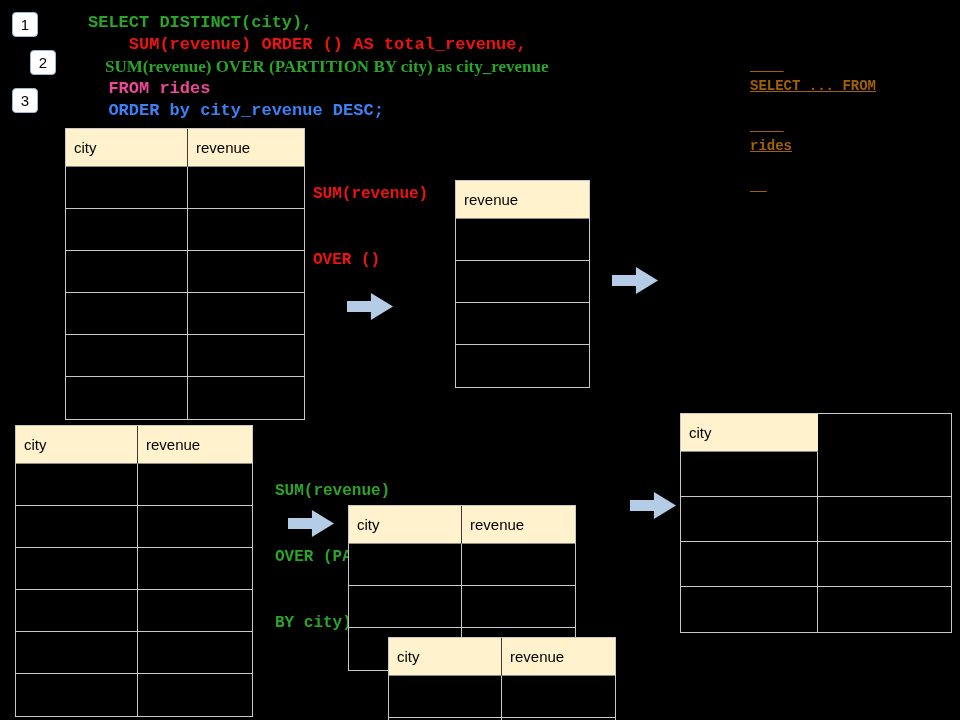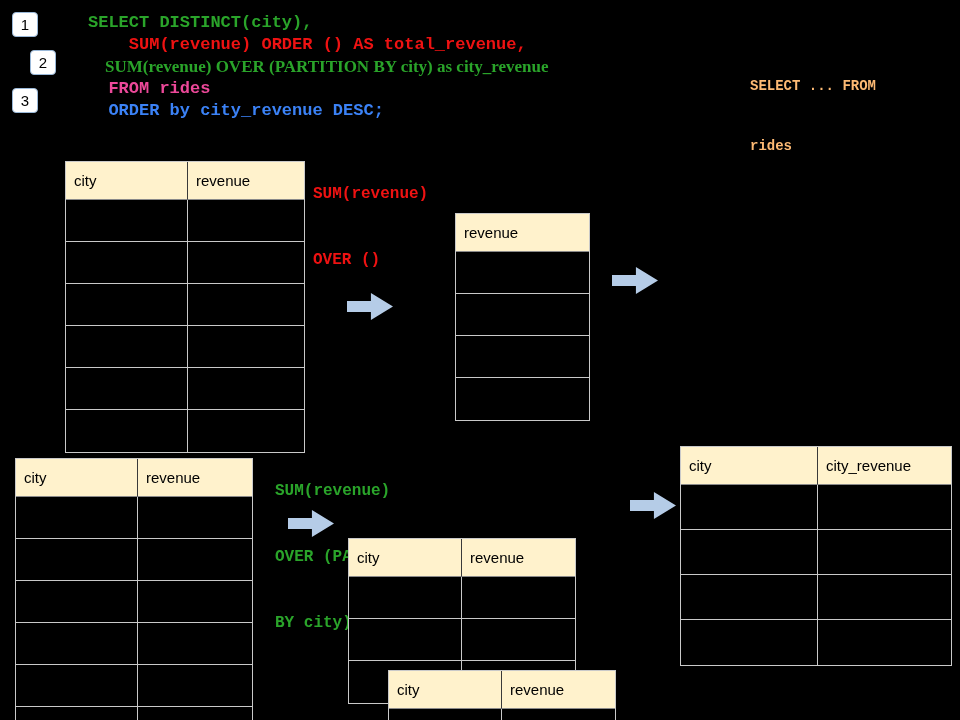--- a/index.html
+++ b/index.html
@@ -9,21 +9,21 @@
          color:#000;font:400 15px/23px "Liberation Sans",sans-serif;text-align:center;box-sizing:border-box;}
 
   .codeblock{position:absolute;left:88px;top:12px;}
   .code-line{font:bold 17px/22px "Liberation Mono",monospace;white-space:pre;}
   .side-note{position:absolute;left:750px;top:36px;font:bold 14px/20px "Liberation Mono",monospace;white-space:pre;}
   .annot{position:absolute;font:bold 16px/22px "Liberation Mono",monospace;white-space:pre;}
 
   .arrow{position:absolute;width:46px;height:27px;background:#b5cce7;
          clip-path:polygon(0 30%,52% 30%,52% 0,100% 50%,52% 100%,52% 70%,0 70%);}
 
-  .dtable{position:absolute;border:1px solid #c9c9c9;background:#000;box-sizing:border-box;margin-top:33px;}
+  .dtable{position:absolute;border:1px solid #c9c9c9;background:#000;box-sizing:border-box;}
   .trow{display:flex;height:42px;}
   .thead{height:38px;}
   .tcell{flex:1 1 auto;border-right:1px solid #c9c9c9;border-bottom:1px solid #c9c9c9;box-sizing:border-box;min-width:0;}
   .trow .tcell:last-child{border-right:none;}
   .dtable .trow:last-child .tcell{border-bottom:none;}
   .hcell{background:#fff2cc;color:#000;display:flex;align-items:center;padding-left:8px;
          font:400 15px "Liberation Sans",sans-serif;border-right:1px solid #3a3a3a;border-bottom:1px solid #8a8a8a;}
   .thead .hcell:last-child{border-right:none;}
 
   .tA .trow .tcell:first-child{flex:0 0 122px;}
@@ -45,21 +45,21 @@
   <div class="badge" style="left:12px;top:88px">3</div>
 
   <div class="codeblock">
     <div class="code-line" style="color: rgb(42, 164, 42);">SELECT DISTINCT(city),</div>
     <div class="code-line" style="color: rgb(238, 18, 18);">    SUM(revenue) ORDER () AS total_revenue,</div>
     <div class="code-line" style="color: rgb(42, 164, 42); font-family: Liberation Serif, serif;">    SUM(revenue) OVER (PARTITION BY city) as city_revenue</div>
     <div class="code-line" style="color: #ec4899;">  FROM rides</div>
     <div class="code-line" style="color: #3b82f6;">  ORDER by city_revenue DESC;</div>
   </div>
 
-  <div class="side-note" style="color: #fdba74;">
+  <div class="side-note" style="color: #a16207; text-decoration: underline;">
     <div>SELECT ... FROM</div>
     <div>rides</div>
   </div>
 
   <div class="annot" style="left: 313px; top: 139px; color: rgb(238, 18, 18);">
     <div>SUM(revenue)</div>
     <div>OVER ()</div>
   </div>
 
   <div class="annot" style="left: 275px; top: 436px; color: rgb(42, 164, 42);">
@@ -186,21 +186,20 @@
         <div class="tcell"></div>
         <div class="tcell"></div>
       </div>
     </div>
 
   <div class="arrow" style="left: 630px; top: 492px; background: rgb(181, 204, 231);"></div>
 
   <div class="dtable tF" style="left:680px;top:413px;width:272px">
       <div class="trow thead">
         <div class="tcell hcell">city</div>
-        <div class="tcell hcell">city_revenue</div>
       </div>
       <div class="trow">
         <div class="tcell"></div>
         <div class="tcell"></div>
       </div>
       <div class="trow">
         <div class="tcell"></div>
         <div class="tcell"></div>
       </div>
       <div class="trow">

